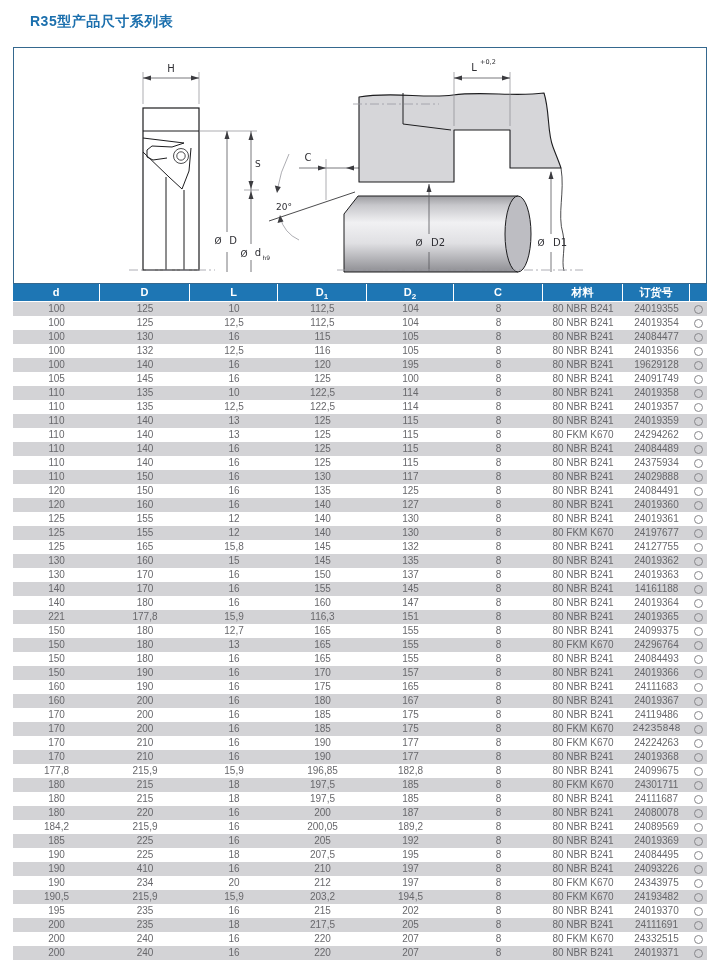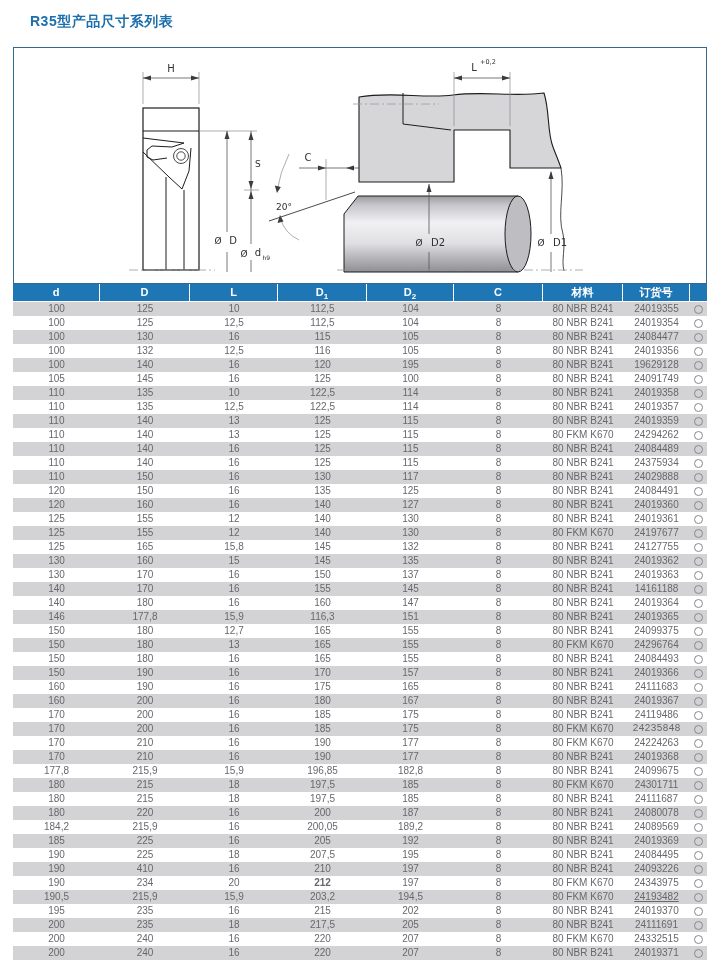--- a/index.html
+++ b/index.html
@@ -428,21 +428,21 @@
         <div class="cell" style="width: 89px;">160</div>
         <div class="cell" style="width: 87px;">147</div>
         <div class="cell" style="width: 89px;">8</div>
         <div class="cell" style="width: 80px;">80 NBR B241</div>
         <div class="cell" style="width: 67px;">24019364</div>
         <div class="cell marker-cell" style="width: 17px;">
           <span class="circle-mark"></span>
         </div>
       </div>
       <div class="trow">
-        <div class="cell" style="width: 87px;">146</div>
+        <div class="cell" style="width: 87px;">221</div>
         <div class="cell" style="width: 90px;">177,8</div>
         <div class="cell" style="width: 88px;">15,9</div>
         <div class="cell" style="width: 89px;">116,3</div>
         <div class="cell" style="width: 87px;">151</div>
         <div class="cell" style="width: 89px;">8</div>
         <div class="cell" style="width: 80px;">80 NBR B241</div>
         <div class="cell" style="width: 67px;">24019365</div>
         <div class="cell marker-cell" style="width: 17px;">
           <span class="circle-mark"></span>
         </div>
@@ -678,38 +678,38 @@
         <div class="cell" style="width: 80px;">80 NBR B241</div>
         <div class="cell" style="width: 67px;">24093226</div>
         <div class="cell marker-cell" style="width: 17px;">
           <span class="circle-mark"></span>
         </div>
       </div>
       <div class="trow">
         <div class="cell" style="width: 87px;">190</div>
         <div class="cell" style="width: 90px;">234</div>
         <div class="cell" style="width: 88px;">20</div>
-        <div class="cell" style="width: 89px; font-weight: bold;">212</div>
+        <div class="cell" style="width: 89px;">212</div>
         <div class="cell" style="width: 87px;">197</div>
         <div class="cell" style="width: 89px;">8</div>
         <div class="cell" style="width: 80px;">80 FKM K670</div>
         <div class="cell" style="width: 67px;">24343975</div>
         <div class="cell marker-cell" style="width: 17px;">
           <span class="circle-mark"></span>
         </div>
       </div>
       <div class="trow">
         <div class="cell" style="width: 87px;">190,5</div>
         <div class="cell" style="width: 90px;">215,9</div>
         <div class="cell" style="width: 88px;">15,9</div>
         <div class="cell" style="width: 89px;">203,2</div>
         <div class="cell" style="width: 87px;">194,5</div>
         <div class="cell" style="width: 89px;">8</div>
         <div class="cell" style="width: 80px;">80 FKM K670</div>
-        <div class="cell" style="width: 67px; text-decoration: underline;">24193482</div>
+        <div class="cell" style="width: 67px;">24193482</div>
         <div class="cell marker-cell" style="width: 17px;">
           <span class="circle-mark"></span>
         </div>
       </div>
       <div class="trow">
         <div class="cell" style="width: 87px;">195</div>
         <div class="cell" style="width: 90px;">235</div>
         <div class="cell" style="width: 88px;">16</div>
         <div class="cell" style="width: 89px;">215</div>
         <div class="cell" style="width: 87px;">202</div>

